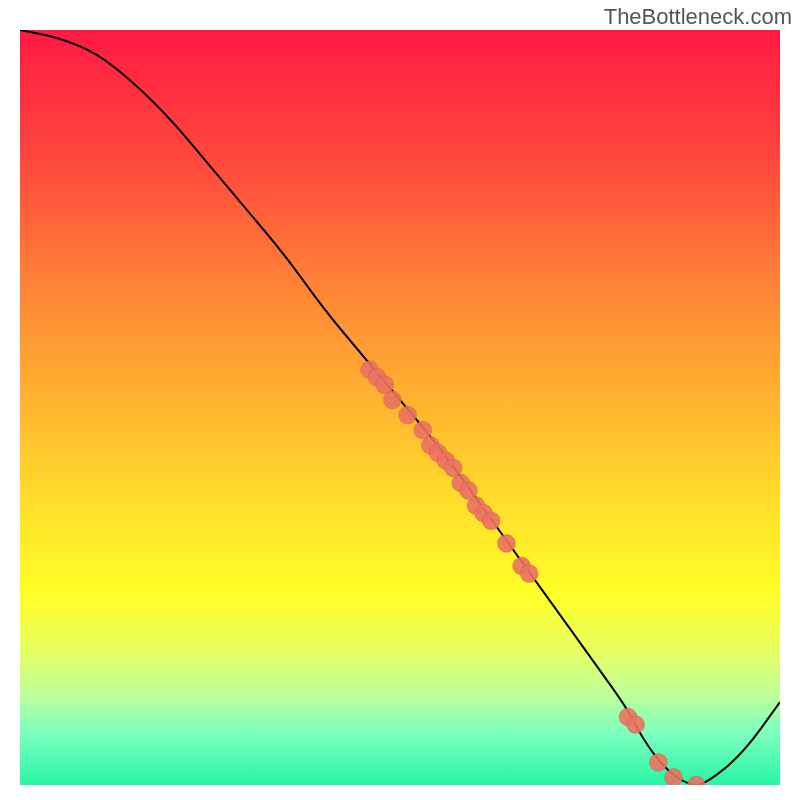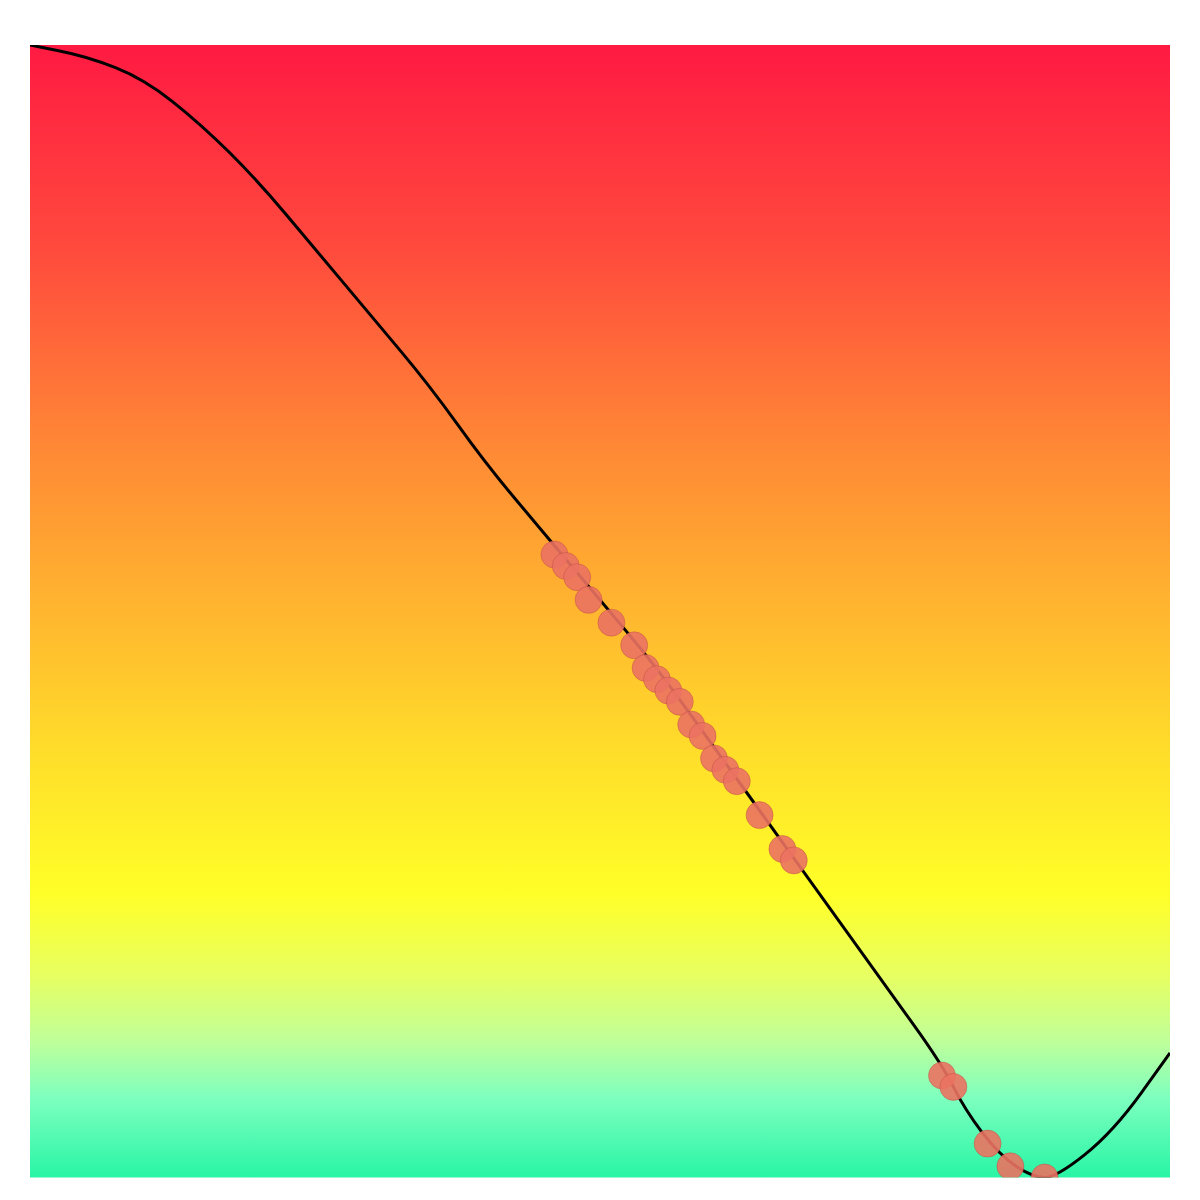--- a/index.html
+++ b/index.html
@@ -63,20 +63,21 @@
   .dot {
     fill: rgba(235, 114, 98, 0.9);
     stroke: rgba(180, 70, 60, 0.5);
     stroke-width: 0.5;
   }
 </style>
 </head>
 <body>
 
 <div class="chart-wrapper">
+  <div class="attribution">TheBottleneck.com</div>
 
   <div class="plot-area"></div>
 
   <svg class="overlay" viewBox="0 0 760 755" preserveAspectRatio="none">
     <path id="curve-path" class="curve" d="M 0.0 0.0 Q 0.0 0.0 19.0 3.8 Q 38.0 7.5 57.0 15.1 Q 76.0 22.6 95.0 37.7 Q 114.0 52.8 133.0 71.7 Q 152.0 90.6 171.0 113.3 Q 190.0 135.9 209.0 158.6 Q 228.0 181.2 247.0 203.9 Q 266.0 226.5 285.0 252.9 Q 304.0 279.4 323.0 302.0 Q 342.0 324.7 361.0 347.3 Q 380.0 369.9 399.0 392.6 Q 418.0 415.3 437.0 441.7 Q 456.0 468.1 475.0 494.5 Q 494.0 521.0 513.0 547.4 Q 532.0 573.8 551.0 600.2 Q 570.0 626.6 589.0 653.1 Q 608.0 679.5 615.6 694.6 Q 623.2 709.7 634.6 724.8 Q 646.0 739.9 657.4 747.5 Q 668.8 755.0 676.4 755.0 Q 684.0 755.0 703.0 739.9 Q 722.0 724.8 741.0 698.4 T 760.0 672.0"></path>
     <g id="markers-group">
         <circle cx="349.6" cy="339.7" r="9" class="dot"></circle>
         <circle cx="357.2" cy="347.3" r="9" class="dot"></circle>
         <circle cx="364.8" cy="354.8" r="9" class="dot"></circle>
         <circle cx="372.4" cy="369.9" r="9" class="dot"></circle>

